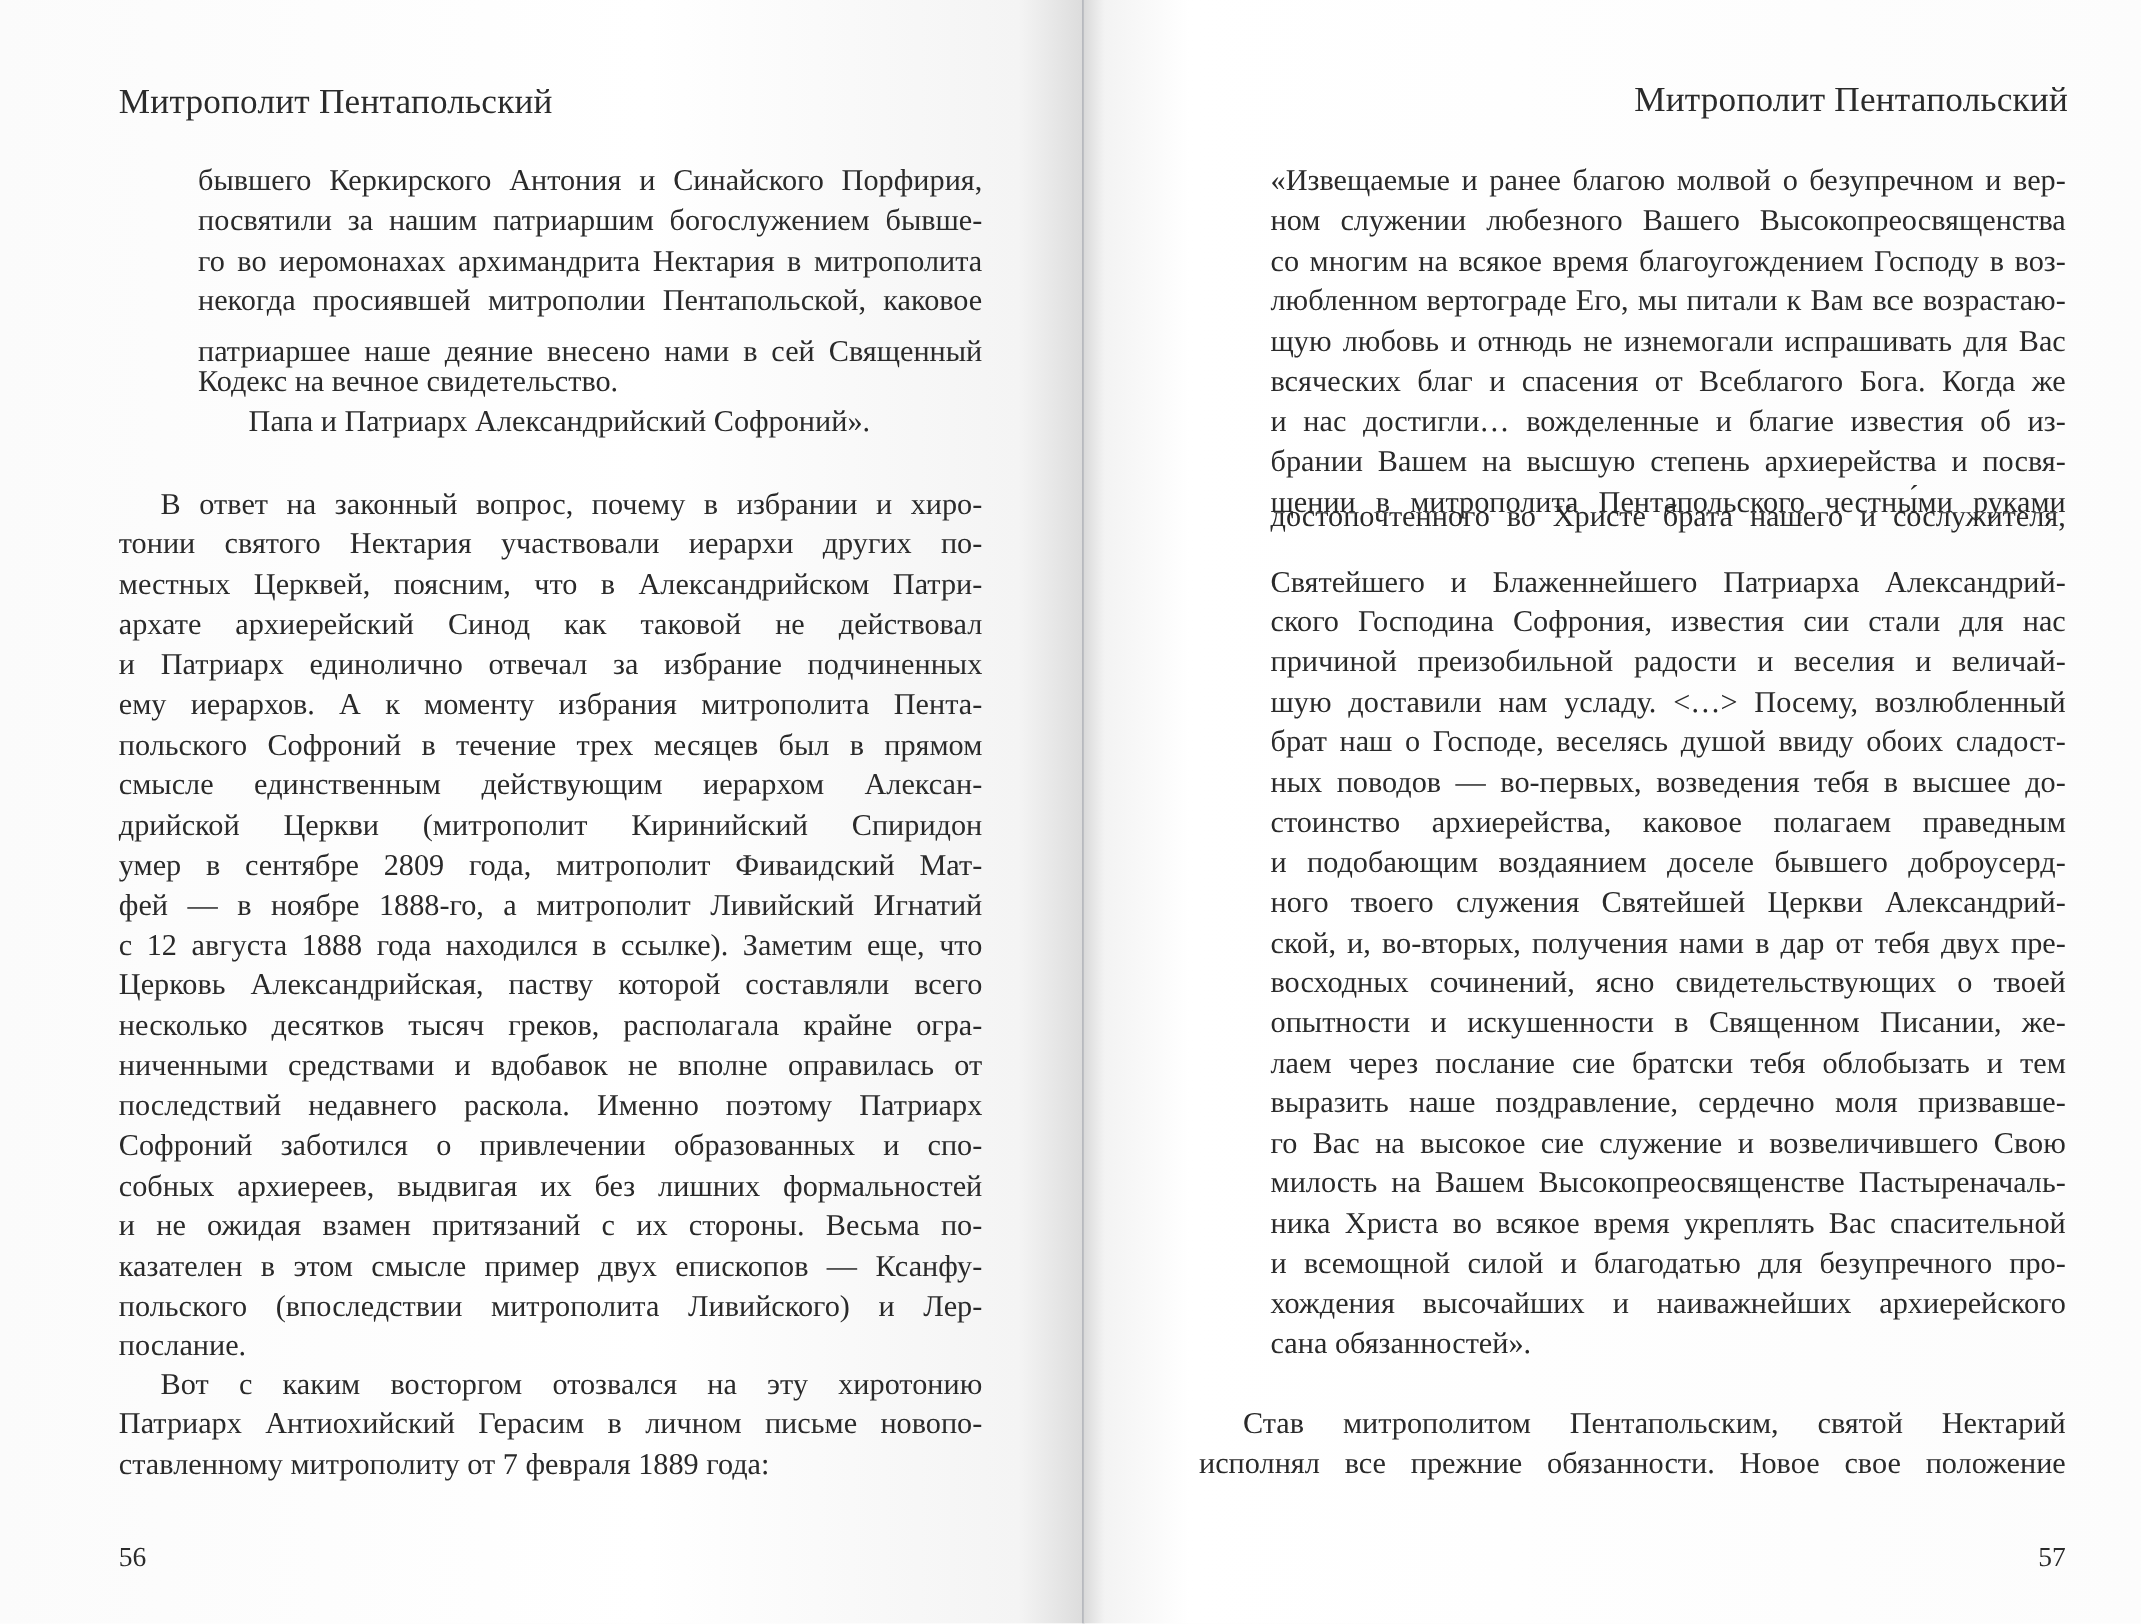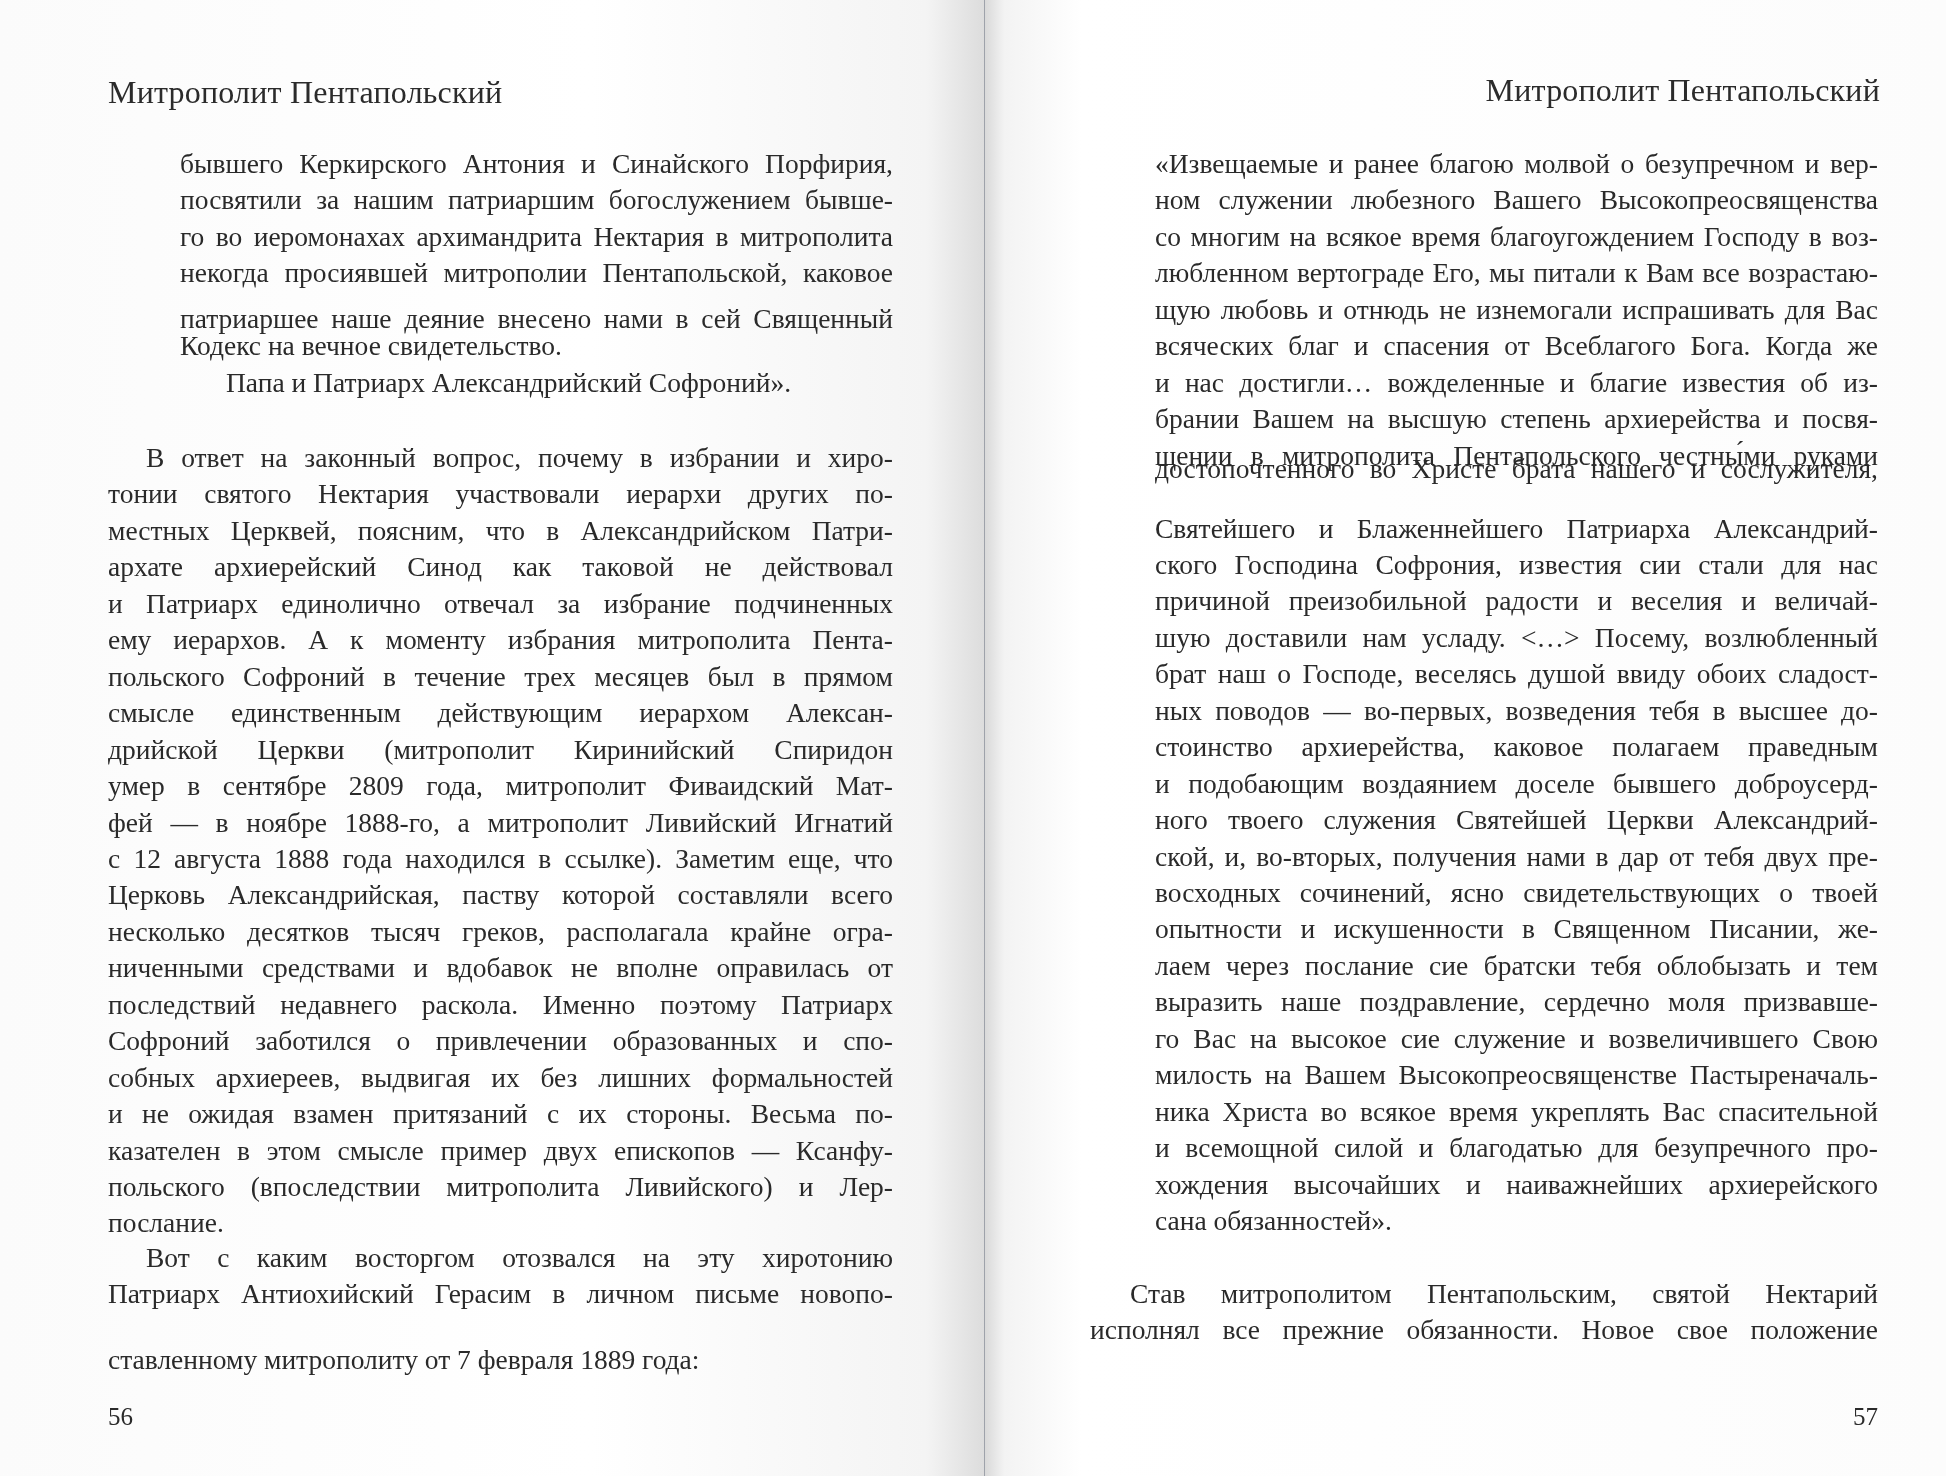--- a/index.html
+++ b/index.html
@@ -64,21 +64,21 @@
       <div class="line" style="left: 108px; width: 785px; top: 950.3px;">ниченными средствами и вдобавок не вполне оправилась от</div>
       <div class="line" style="left: 108px; width: 785px; top: 986.75px;">последствий недавнего раскола. Именно поэтому Патриарх</div>
       <div class="line" style="left: 108px; width: 785px; top: 1023.2px;">Софроний заботился о привлечении образованных и спо-</div>
       <div class="line" style="left: 108px; width: 785px; top: 1059.65px;">собных архиереев, выдвигая их без лишних формальностей</div>
       <div class="line" style="left: 108px; width: 785px; top: 1096.1px;">и не ожидая взамен притязаний с их стороны. Весьма по-</div>
       <div class="line" style="left: 108px; width: 785px; top: 1132.55px;">казателен в этом смысле пример двух епископов — Ксанфу-</div>
       <div class="line" style="left: 108px; width: 785px; top: 1169px;">польского (впоследствии митрополита Ливийского) и Лер-</div>
       <div class="line last" style="left: 108px; width: 785px; top: 1205.45px;">послание.</div>
       <div class="line" style="left: 146px; width: 747px; top: 1240px;">Вот с каким восторгом отозвался на эту хиротонию</div>
       <div class="line" style="left: 108px; width: 785px; top: 1276.4px;">Патриарх Антиохийский Герасим в личном письме новопо-</div>
-      <div class="line last" style="left: 108px; width: 785px; top: 1312.8px; margin-top: 29px;">ставленному митрополиту от 7 февраля 1889 года:</div>
+      <div class="line last" style="left: 108px; width: 785px; top: 1312.8px;">ставленному митрополиту от 7 февраля 1889 года:</div>
     </div>
 
   <div class="folio">56</div>
 </div>
 
 <div class="gutter"></div>
 
 <div class="page page-right">
   <div class="running-head">Митрополит Пентапольский</div>
 

